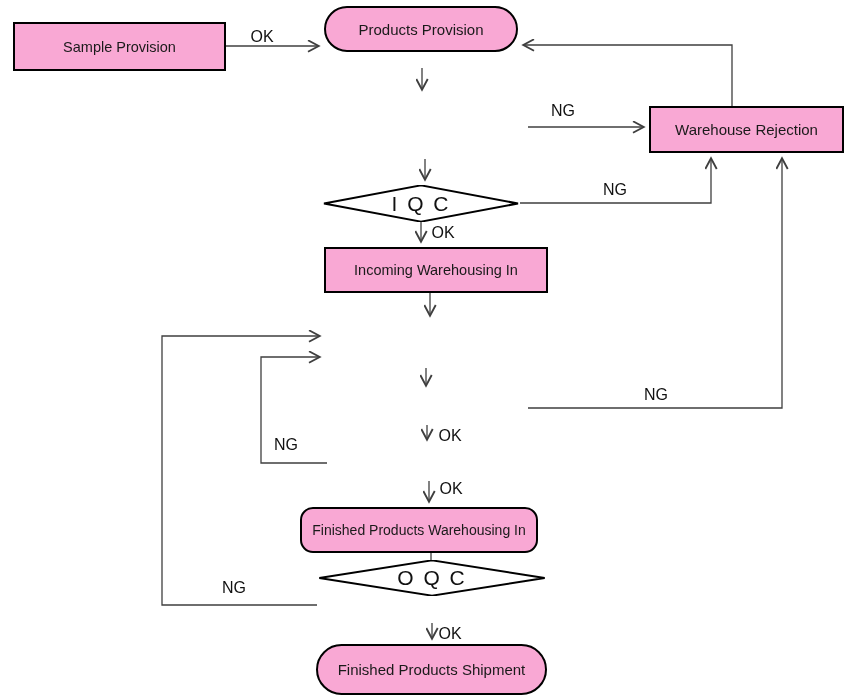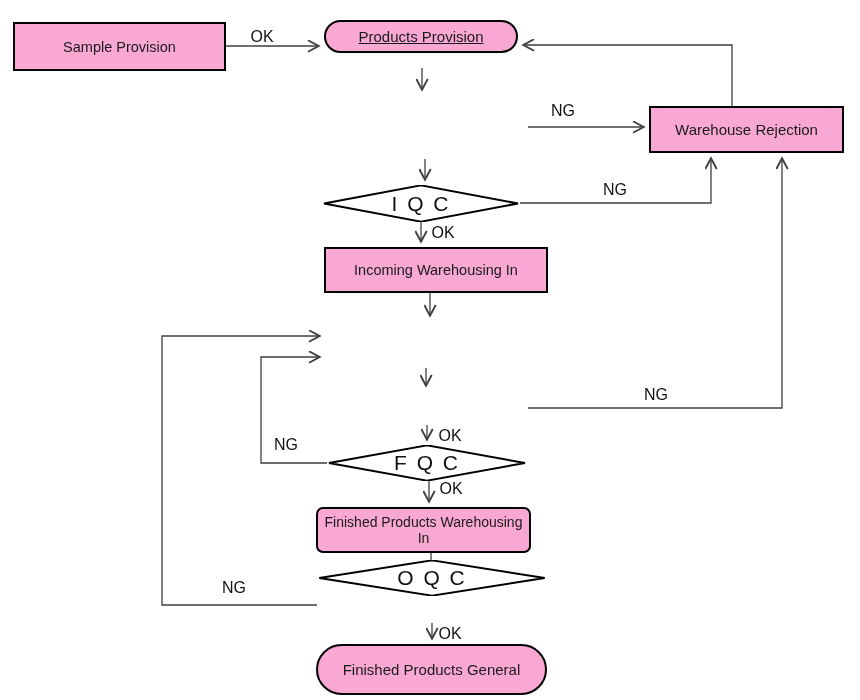--- a/index.html
+++ b/index.html
@@ -22,29 +22,29 @@
   .f145{font-size:14.5px;}
   .f15{font-size:15px;}
   .dtext{font-size:21px;letter-spacing:2px;color:#111;}
   .elabel{
     position:absolute;transform:translate(-50%,-50%);
     font-size:16px;color:#111;white-space:nowrap;background:transparent;
   }
   .prewrap{white-space:pre-line;line-height:21px;}
   
   #n-sample    {left:13px;  top:22px;  width:213px; height:49px;}
-  #n-products  {left:324px; top:20px;  width:194px; height:33px; border-radius:23px;text-decoration:underline;}
+  #n-products  {left:324px; top:6px;  width:194px; height:46px; border-radius:23px;}
   #n-waiting   {left:323px; top:95px;  width:205px; height:64px;}
   #n-rejection {left:649px; top:106px; width:195px; height:47px;}
   #n-iqc       {left:322px; top:185px; width:198px; height:37px;}
   #n-incoming  {left:324px; top:247px; width:224px; height:46px;}
   #n-gas       {left:325px; top:321px; width:225px; height:47px;}
   #n-ipqc      {left:328px; top:391px; width:200px; height:34px;}
   #n-fqc       {left:327px; top:445px; width:200px; height:36px;}
-  #n-finishedwh{left:316px; top:507px; width:215px; height:46px; border-radius:7px;}
+  #n-finishedwh{left:300px; top:507px; width:238px; height:46px; border-radius:13px;}
   #n-oqc       {left:317px; top:560px; width:230px; height:36px;justify-content:center;}
   #n-shipment  {left:316px; top:644px; width:231px; height:51px; border-radius:26px;}
   
   #l-ok1{left:262px;top:37px;}
   #l-ng1{left:563px;top:111px;}
   #l-ng2{left:615px;top:190px;}
   #l-ok2{left:443px;top:233px;}
   #l-ng3{left:656px;top:395px;}
   #l-ok3{left:450px;top:436px;}
   #l-ng4{left:286px;top:445px;}
@@ -102,40 +102,34 @@
 
   <div class="node diamond" id="n-iqc">
     <svg viewBox="0 0 100 100" preserveAspectRatio="none">
       <polygon points="50,1 99,50 50,99 1,50" fill="#ffffff" stroke="#000" stroke-width="2" vector-effect="non-scaling-stroke"></polygon>
     </svg>
     <span class="dlabel dtext">I Q C</span>
   </div>
 
 
 
-  <div class="node diamond" id="n-fqc">
-    <svg viewBox="0 0 100 100" preserveAspectRatio="none">
-      <polygon points="50,1 99,50 50,99 1,50" fill="#ffffff" stroke="#000" stroke-width="2" vector-effect="non-scaling-stroke"></polygon>
-    </svg>
-    <span class="dlabel dtext">F Q C</span>
-  </div>
 
   <div class="node rrect f14" id="n-finishedwh">
     <span>Finished Products Warehousing In</span>
   </div>
 
   <div class="node diamond" id="n-oqc">
     <svg viewBox="0 0 100 100" preserveAspectRatio="none">
       <polygon points="50,1 99,50 50,99 1,50" fill="#ffffff" stroke="#000" stroke-width="2" vector-effect="non-scaling-stroke"></polygon>
     </svg>
     <span class="dlabel dtext">O Q C</span>
   </div>
 
   <div class="node stadium f15" id="n-shipment">
-    <span>Finished Products General</span>
+    <span>Finished Products Shipment</span>
   </div>
 
   <div class="elabel" id="l-ok1">OK</div>
   <div class="elabel" id="l-ng1">NG</div>
   <div class="elabel" id="l-ng2">NG</div>
   <div class="elabel" id="l-ok2">OK</div>
   <div class="elabel" id="l-ng3">NG</div>
   <div class="elabel" id="l-ok3">OK</div>
   <div class="elabel" id="l-ng4">NG</div>
   <div class="elabel" id="l-ok4">OK</div>

